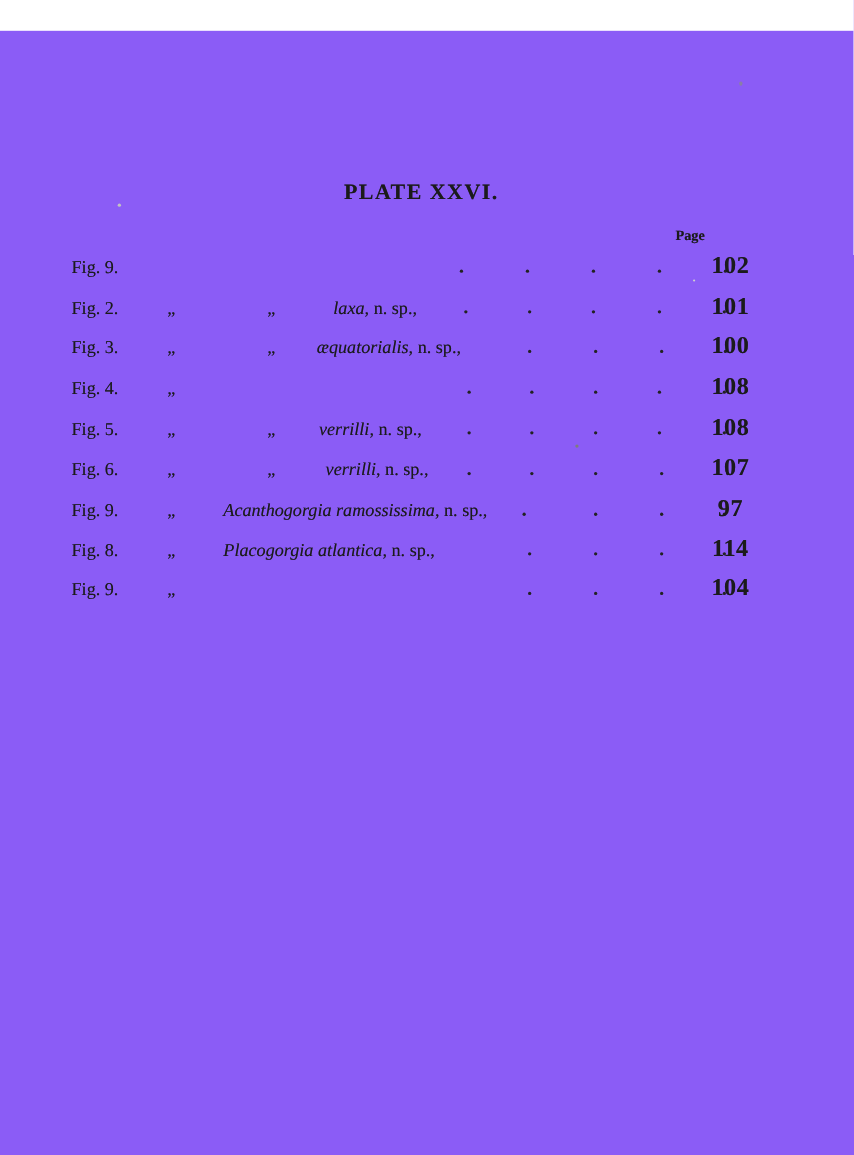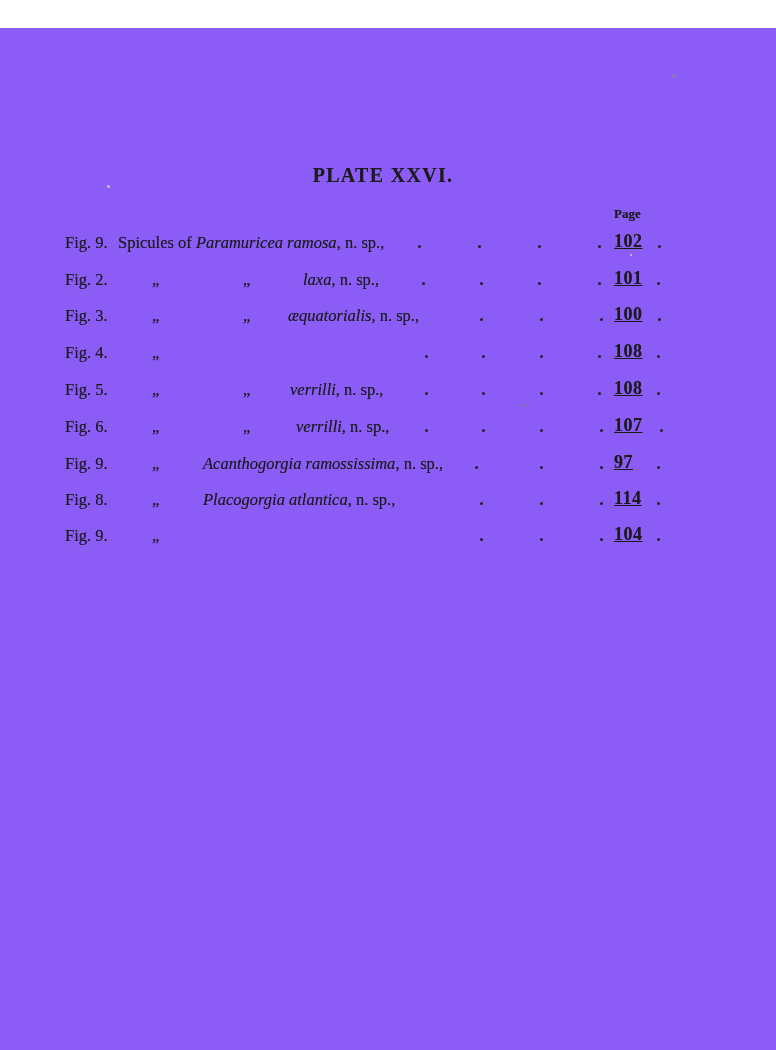--- a/index.html
+++ b/index.html
@@ -55,46 +55,44 @@
     width: 3px;
     height: 3px;
     border-radius: 50%;
     background: #222;
   }
   .pagenum {
     position: absolute;
     top: -2px;
     left: 614px;
     width: 100px;
-    text-align: left;
-    font-size: 18px;
+    text-align: center;
+    font-size: 22px;
     font-weight: 700;
     letter-spacing: 0.5px;
-    text-decoration: underline;
   }
   .speck { position: absolute; border-radius: 50%; }
   .speck.s1 { left: 672px; top: 46px;  width: 3px; height: 4px; background: #8a8a8a; opacity: .75; }
   .speck.s2 { left: 107px; top: 157px; width: 3px; height: 3px; background: #c2c2c2; }
   .speck.s3 { left: 523px; top: 376px; width: 3px; height: 3px; background: #7d7d7d; }
   .speck.s4 { left: 630px; top: 226px; width: 2px; height: 2px; background: #cfcfcf; }
 </style>
 </head>
 <body>
 
 <div class="page">
 
   <h1 class="title">PLATE XXVI.</h1>
 
   <div class="colhead">Page</div>
 
   <div class="row" style="top:205px">
     <span class="fig">Fig. 9.</span>
     <span class="ditto1"></span>
     <span class="ditto2"></span>
-    <span class="entry" style="left:118px"><span class="roman">Spicules of </span><span class="species">Paramuricea ramosa</span><span class="roman">, n. sp.,</span></span>
     <span class="leader">
         <i style="left: 418px;"></i>
         <i style="left: 478px;"></i>
         <i style="left: 538px;"></i>
         <i style="left: 598px;"></i>
         <i style="left: 658px;"></i>
       </span>
     <span class="pagenum">102</span>
   </div>
 

